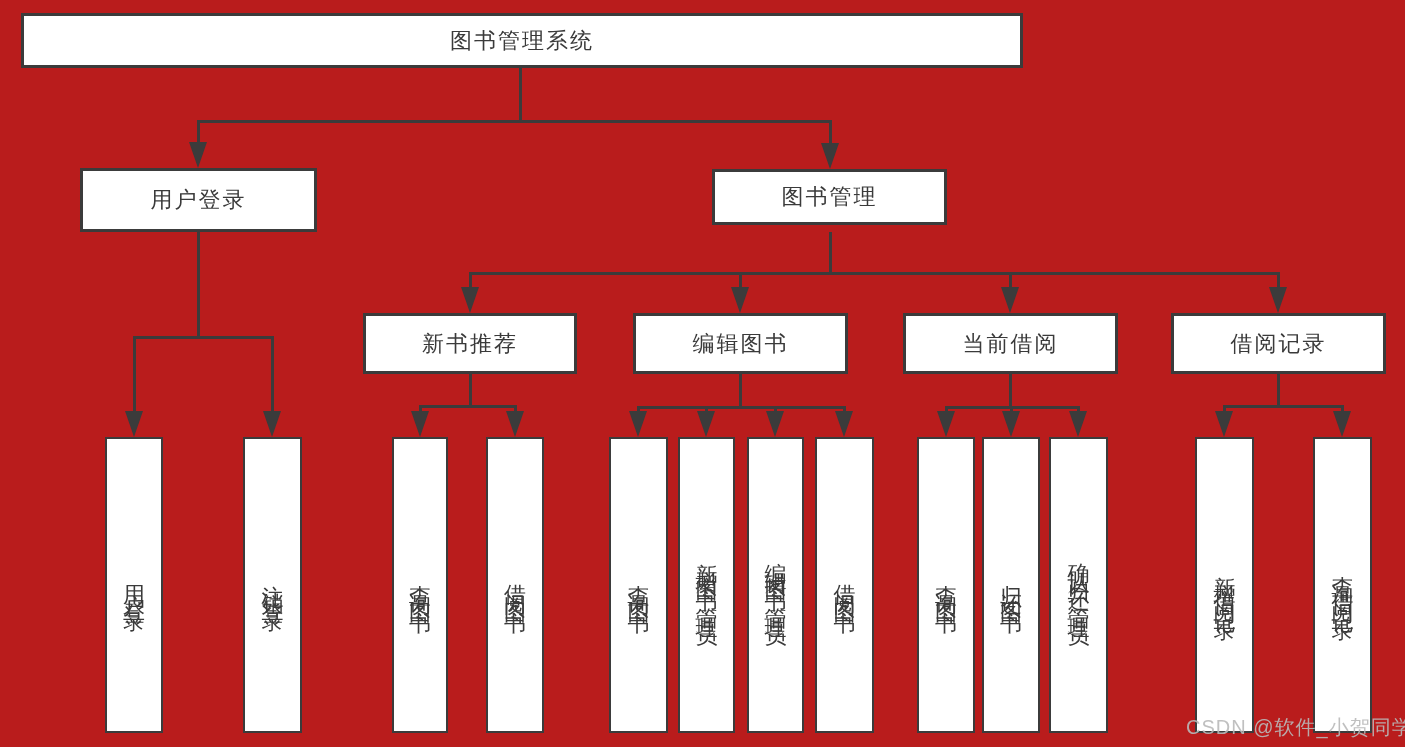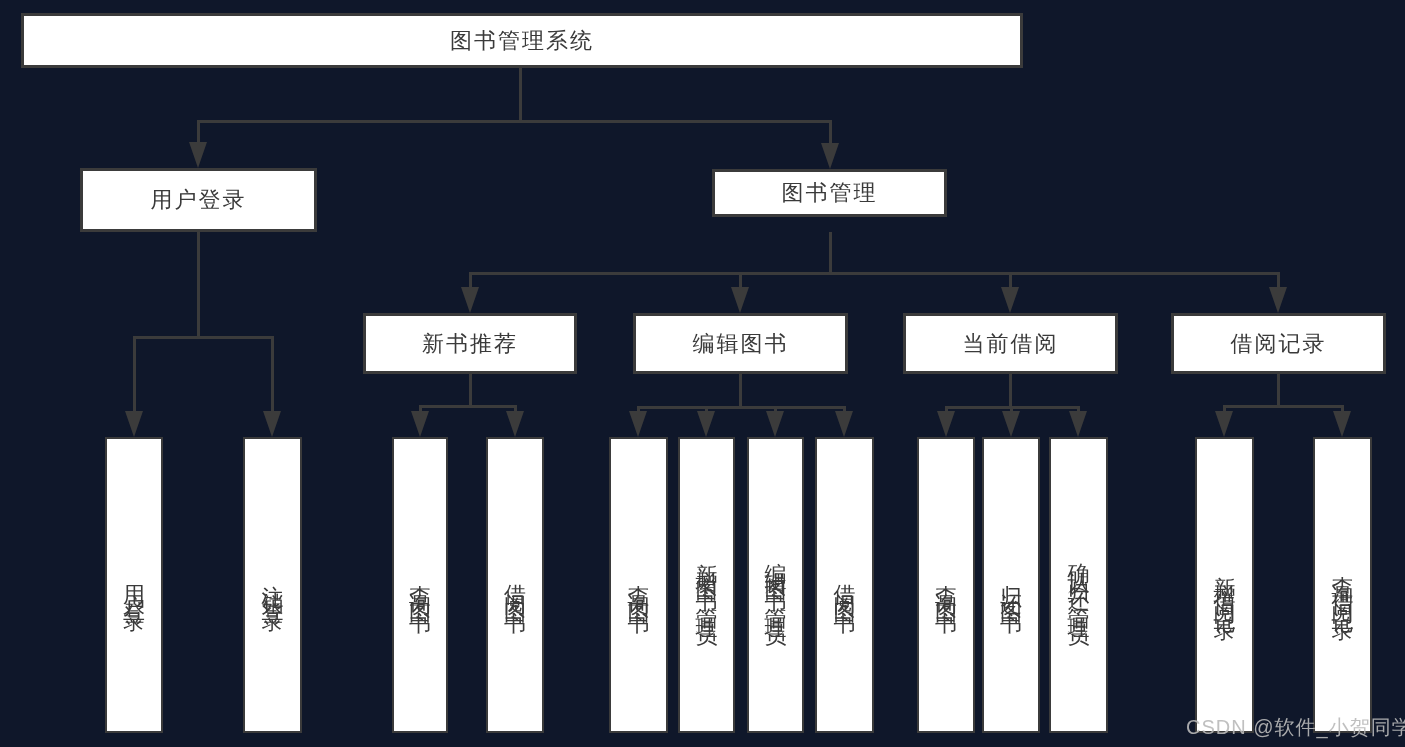--- a/index.html
+++ b/index.html
@@ -1,20 +1,20 @@
 <!DOCTYPE html>
 <html><head>
 <meta charset="utf-8">
 <style>
   html, body { margin: 0; padding: 0; background: #ffffff; }
   #stage {
     position: relative;
     width: 1405px;
     height: 747px;
-    background: #0f172a;
+    background: #b91c1c;
     overflow: hidden;
     font-family: "Liberation Sans", sans-serif;
     color: #3a3a3a;
     text-align: center;
   }
   .box {
     position: absolute;
     box-sizing: border-box;
     border: 3px solid #3b3b3b;
     background: #ffffff;
@@ -66,21 +66,21 @@
   <div class="line vline" style="left:519px; top:68px; height:55px;"></div>
   <div class="line hline" style="left:197px; top:120px; width:635px;"></div>
   <div class="line vline" style="left:197px; top:120px; height:27px;"></div>
   <div class="ah" style="left:189px; top:142px;"></div>
   <div class="line vline" style="left:829px; top:120px; height:28px;"></div>
   <div class="ah" style="left:821px; top:143px;"></div>
 
   <div class="box" style="left:80px; top:168px; width:237px; height:64px;">
     <span>用户登录</span>
   </div>
-  <div class="box" style="left:712px; top:169px; width:235px; height:48px;">
+  <div class="box" style="left:712px; top:169px; width:235px; height:56px;">
     <span>图书管理</span>
   </div>
 
   <div class="line vline" style="left:197px; top:232px; height:107px;"></div>
   <div class="line hline" style="left:133px; top:336px; width:141px;"></div>
   <div class="line vline" style="left:133px; top:336px; height:81px;"></div>
   <div class="ah" style="left:125px; top:411px;"></div>
   <div class="line vline" style="left:271px; top:336px; height:81px;"></div>
   <div class="ah" style="left:263px; top:411px;"></div>
 

